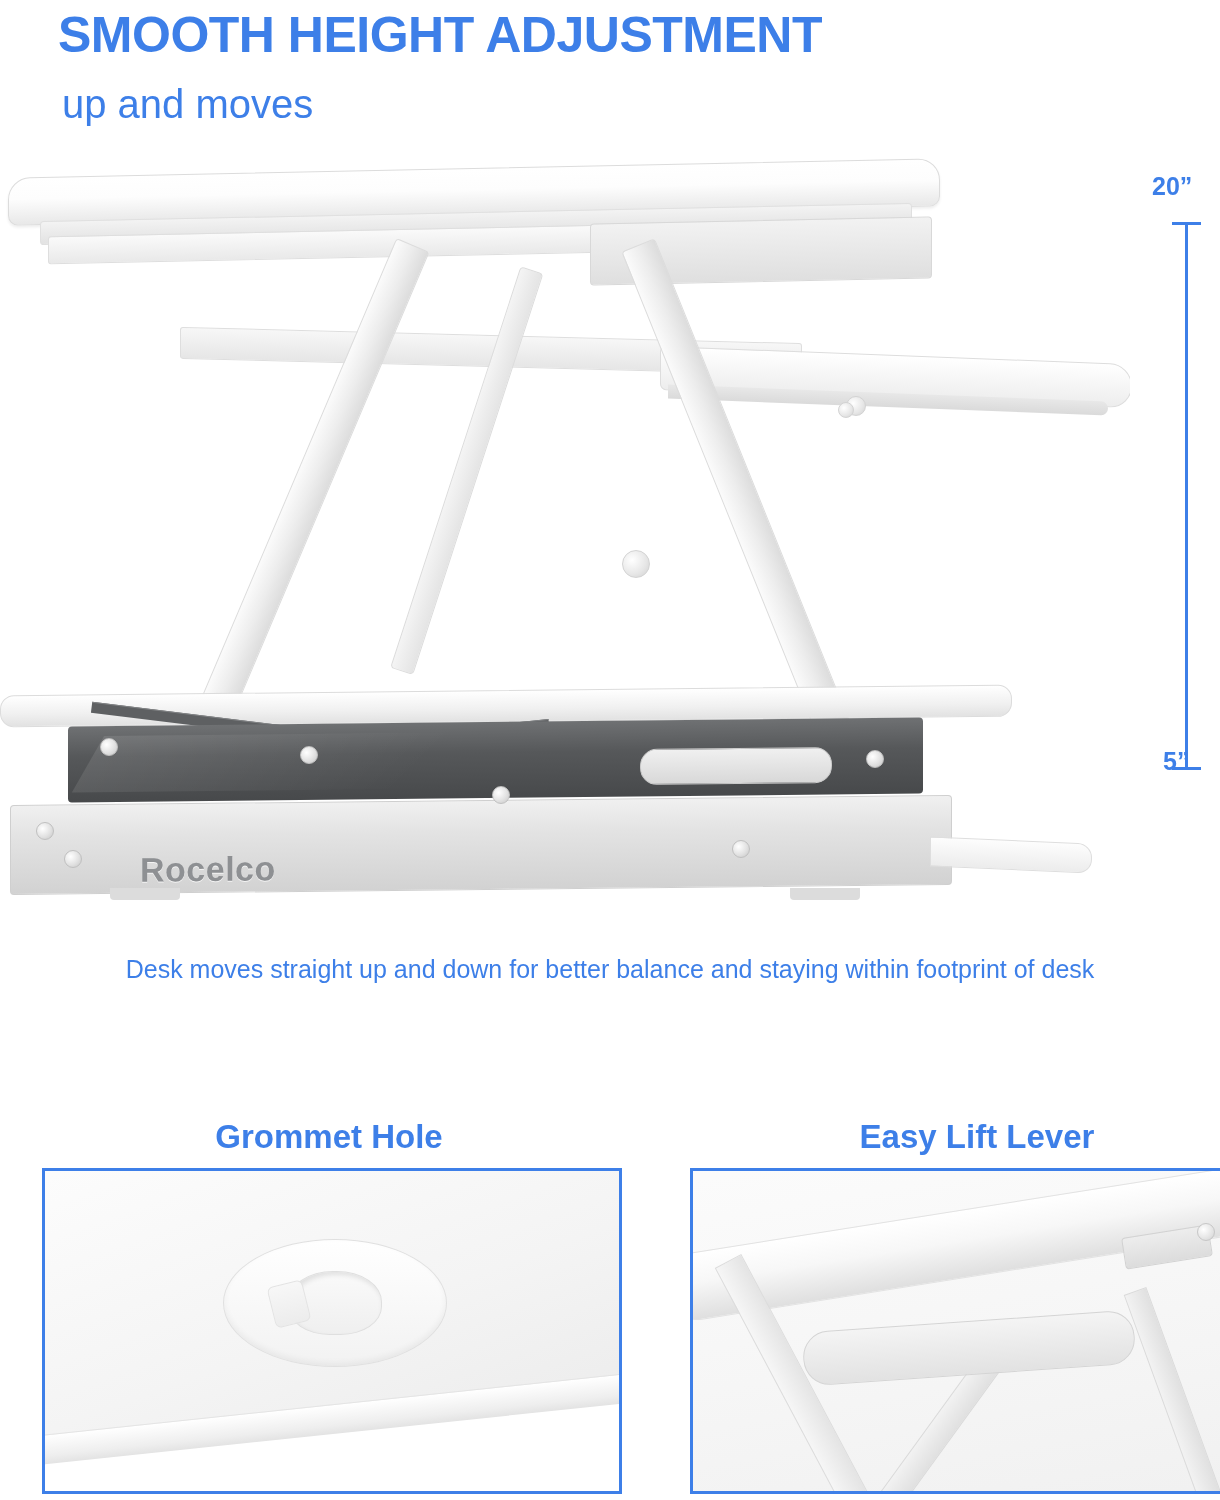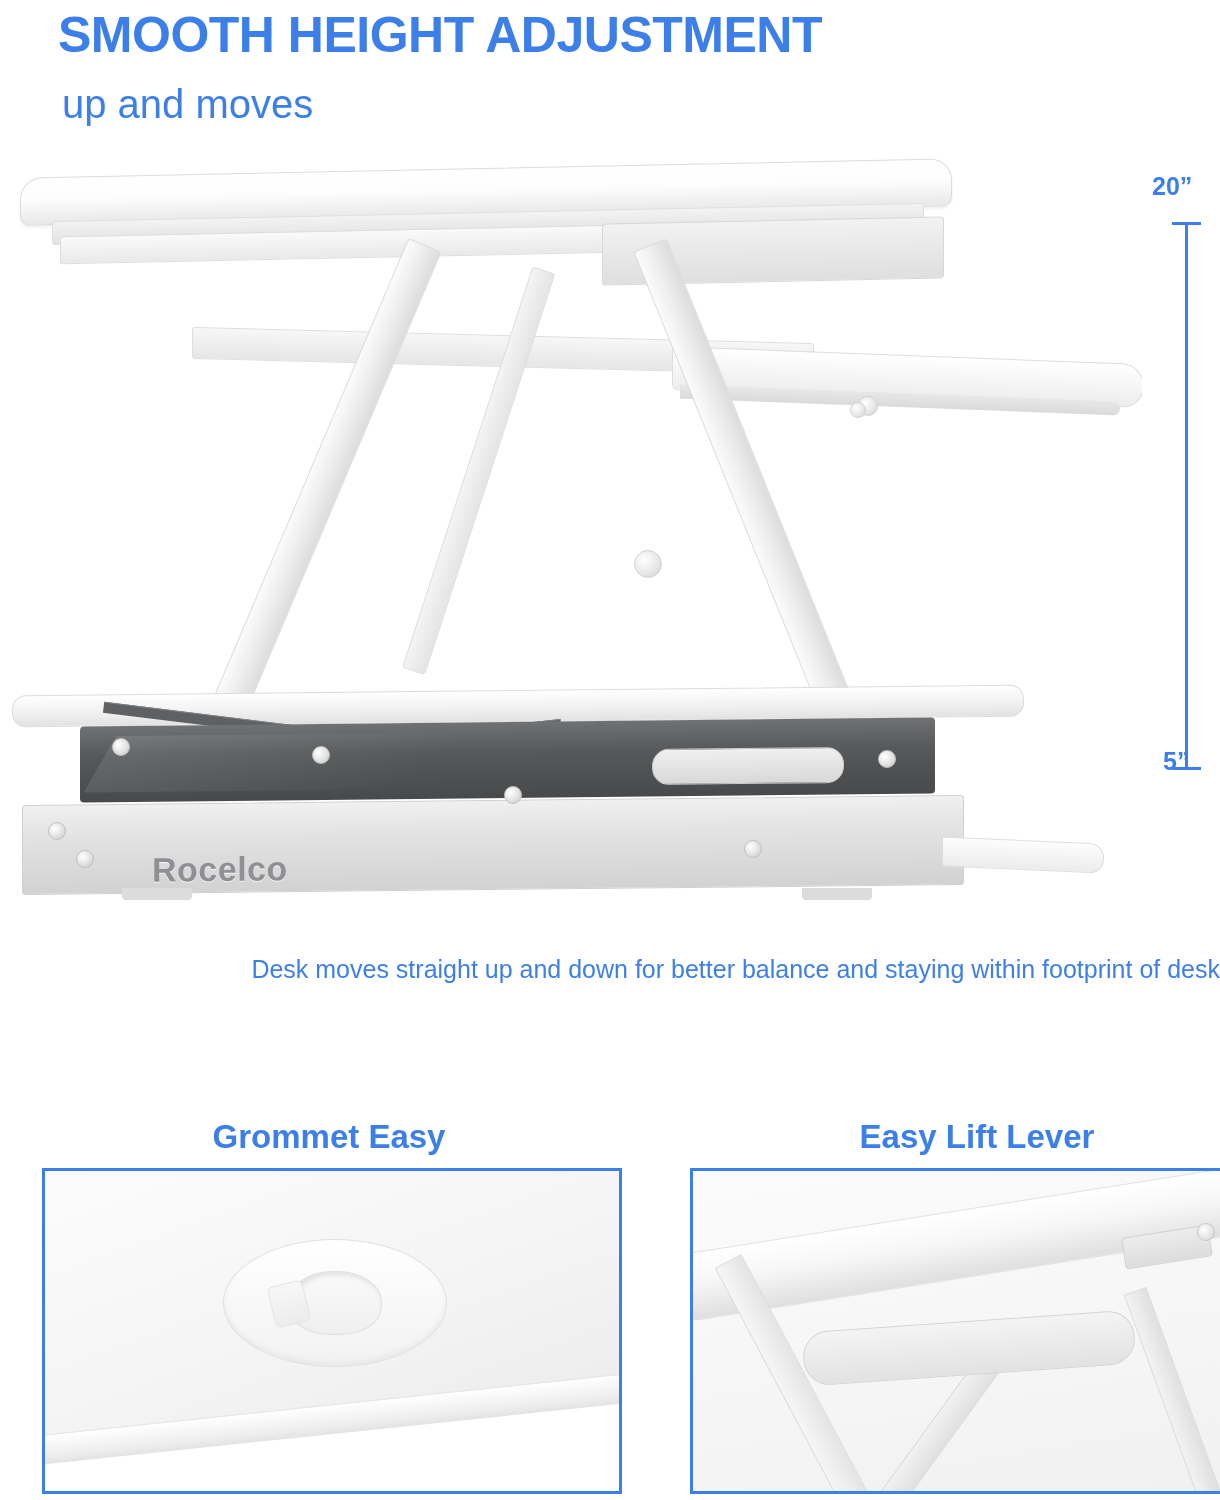--- a/index.html
+++ b/index.html
@@ -39,21 +39,21 @@
     top: 80px;
     font-size: 40px;
     line-height: 48px;
     color: #3d7fe8;
     white-space: nowrap;
   }
 
   
   .hero {
     position: absolute;
-    left: 12px;
+    left: 0;
     top: 150px;
     width: 1130px;
     height: 800px;
     overflow: hidden;
   }
 
   
   .top-surface {
     position: absolute;
     left: 8px;
@@ -298,21 +298,21 @@
   }
   .dim-top { left: 1152px; top: 172px; }
   .dim-bottom { left: 1163px; top: 747px; }
 
   
   .caption {
     position: absolute;
     left: 0;
     top: 955px;
     width: 1220px;
-    text-align: right;
+    text-align: center;
     font-size: 25px;
     color: #3d7fe8;
     white-space: nowrap;
   }
 
   
   .panel {
     position: absolute;
     top: 1168px;
     width: 574px;
@@ -530,21 +530,21 @@
   </div>
 
   <div class="dim-line"></div>
   <div class="dim-cap" style="top:222px;"></div>
   <div class="dim-cap" style="top:767px;"></div>
   <div class="dim-label dim-top">20”</div>
   <div class="dim-label dim-bottom">5”</div>
 
   <div class="caption">Desk moves straight up and down for better balance and staying within footprint of desk</div>
 
-  <div class="panel-title panel-title-left">Grommet Easy</div>
+  <div class="panel-title panel-title-left">Grommet Hole</div>
   <div class="panel-title panel-title-right">Easy Lift Lever</div>
 
   <div class="panel panel-left">
     <div class="grommet-surface"></div>
     <div class="grommet-ring"></div>
     <div class="grommet-hole"></div>
     <div class="grommet-notch"></div>
     <div class="grommet-edge"></div>
     <div class="grommet-below"></div>
   </div>

